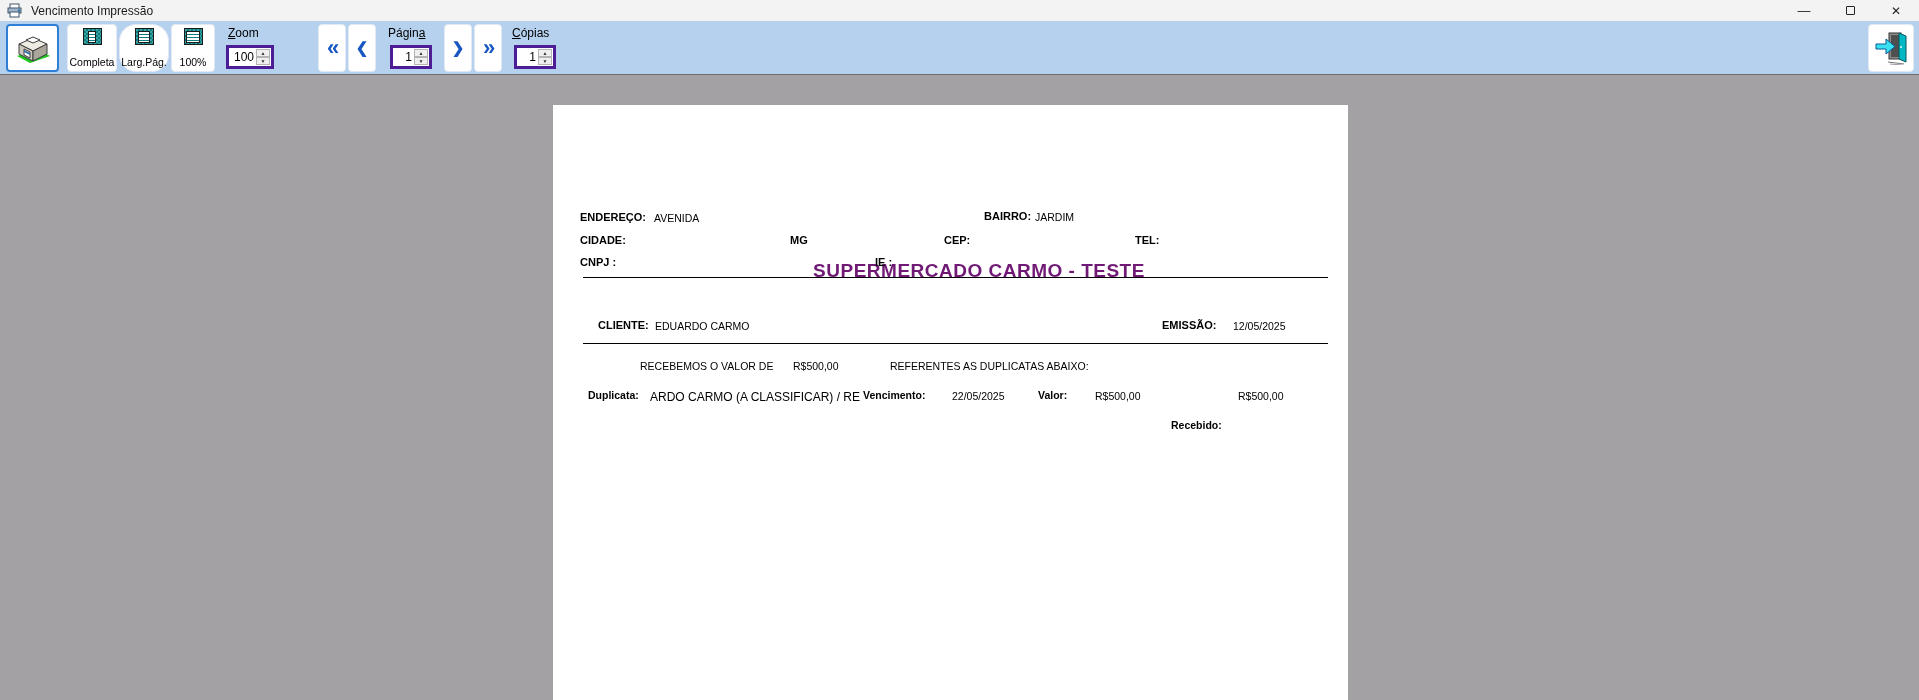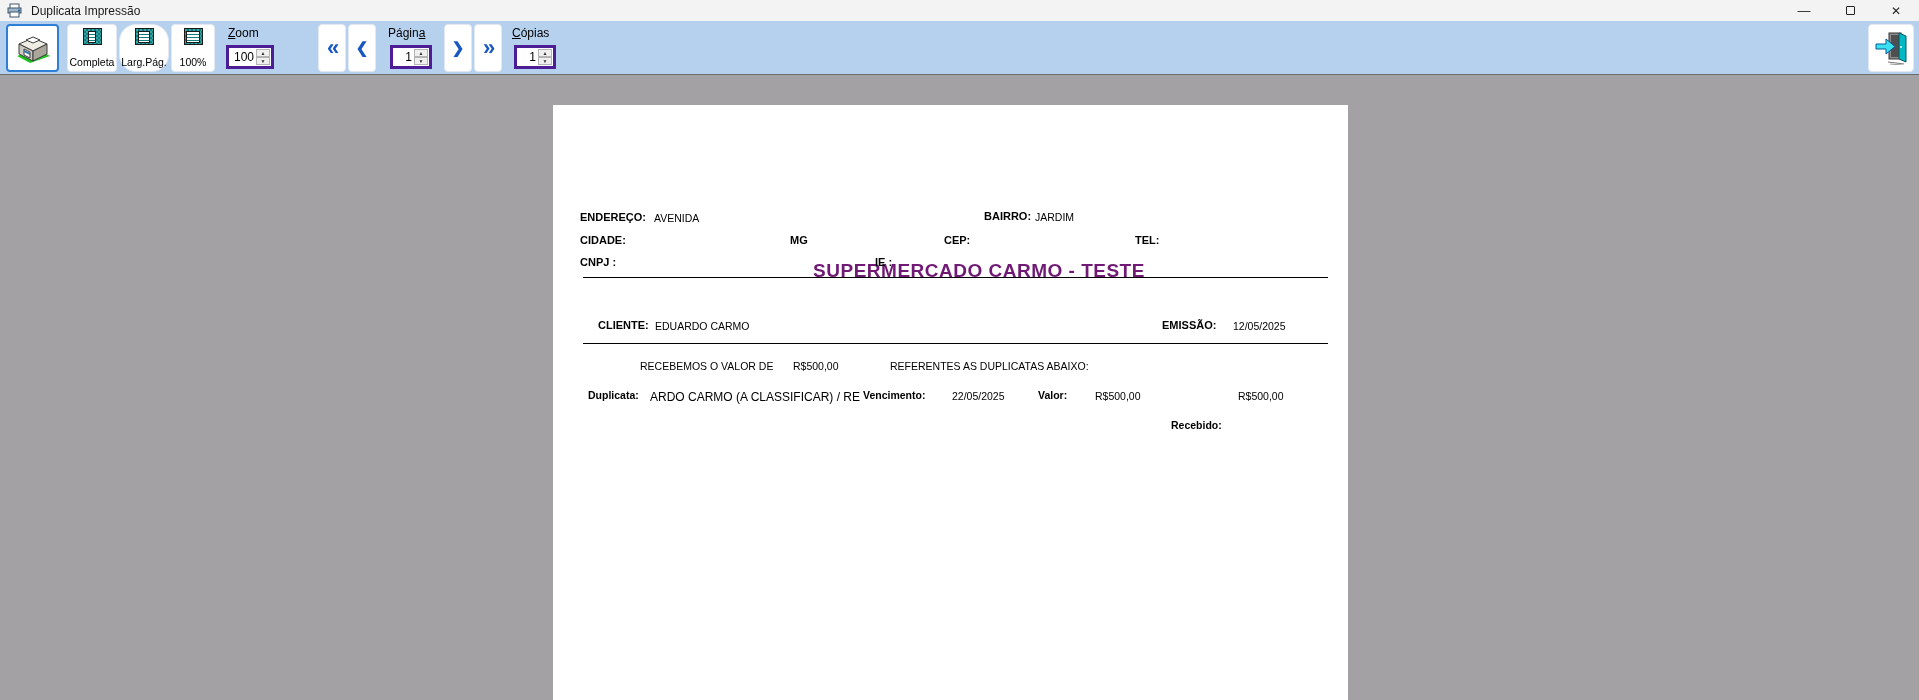--- a/index.html
+++ b/index.html
@@ -126,21 +126,21 @@
 </head>
 <body>
 
 <div class="titlebar">
   <svg class="titlebar-icon" viewBox="0 0 17 15">
     <rect x="3" y="1" width="9" height="5" fill="#ffffff" stroke="#41576b"></rect>
     <rect x="1" y="5" width="13" height="5" fill="#9fb6cc" stroke="#41576b"></rect>
     <rect x="3" y="9" width="9" height="5" fill="#ffffff" stroke="#41576b"></rect>
     <rect x="11" y="6.5" width="2" height="2" fill="#2e6da4"></rect>
   </svg>
-  <span class="titlebar-text">Duplicata Impressão</span>
+  <span class="titlebar-text">Vencimento Impressão</span>
   <div class="win-controls">
     <div class="win-btn">
       <span class="min-glyph">—</span>
     </div>
     <div class="win-btn">
       <span class="restore-glyph"></span>
     </div>
     <div class="win-btn">
       <span class="close-glyph">✕</span>
     </div>

